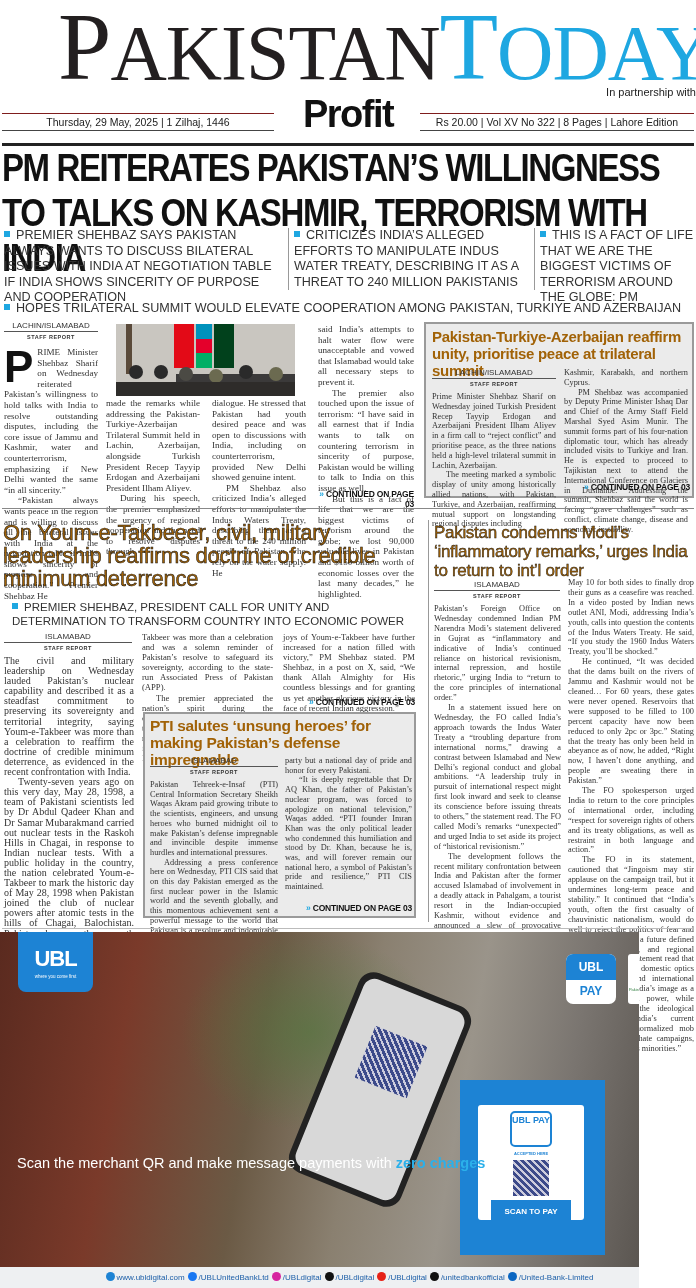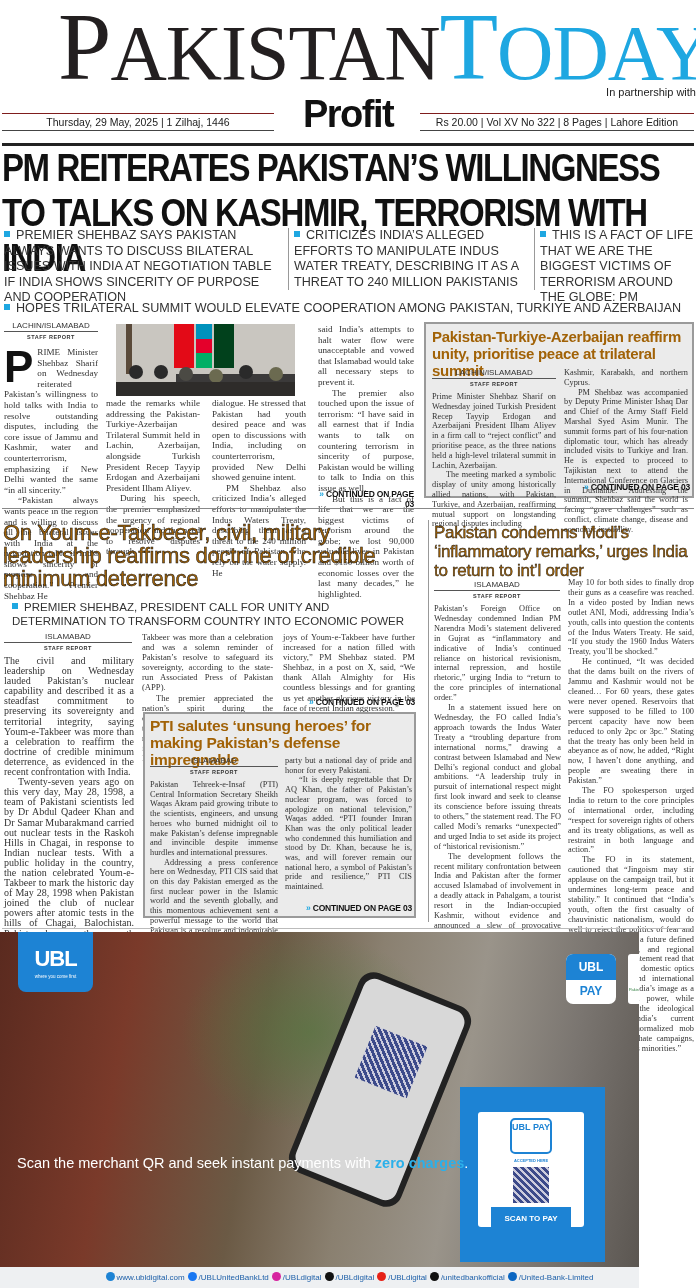--- a/index.html
+++ b/index.html
@@ -43,21 +43,21 @@
 .pay{position:absolute;left:566px;top:22px;width:50px;height:50px;background:#fff;border-radius:7px;overflow:hidden;text-align:center;font-family:"Liberation Sans",sans-serif}
 .pay .top{background:#1d83d4;color:#fff;height:26px;font-size:12px;font-weight:bold;line-height:26px}
 .pay .bot{color:#1d83d4;font-weight:bold;font-size:12px;line-height:22px}
 .raast{position:absolute;left:628px;top:22px;width:50px;height:50px;background:#fff;border-radius:3px;text-align:center;font-family:"Liberation Sans",sans-serif}
 .raast .b{width:18px;height:16px;background:#2a7a3a;margin:6px auto 1px}
 .raast .r{color:#c0272d;font-size:9px;font-weight:bold}
 .raast .s{color:#2a7a3a;font-size:4px}
 .phone{position:absolute;left:320px;top:50px;width:120px;height:215px;background:#222;border-radius:16px;transform:rotate(22deg);transform-origin:center}
 .phone .scr{position:absolute;left:6px;top:6px;right:6px;bottom:6px;background:#d8d8d8;border-radius:12px}
 .phone .qr{position:absolute;left:26px;top:44px;width:56px;height:56px;background:repeating-linear-gradient(45deg,#3c4a8a 0 3px,#ccd 3px 5px)}
-.stand{position:absolute;left:460px;top:155px;width:145px;height:175px;background:#1d83d4}
+.stand{position:absolute;left:460px;top:148px;width:145px;height:175px;background:#1d83d4}
 .stand .card{position:absolute;left:18px;top:25px;width:106px;height:115px;background:#fff;border-radius:3px;text-align:center;font-family:"Liberation Sans",sans-serif}
 .stand .mini{width:42px;height:36px;margin:6px auto 0;border:2px solid #1d83d4;border-radius:5px;font-size:9px;color:#1d83d4;font-weight:bold;line-height:15px}
 .stand .acc{font-size:4px;color:#1d83d4;margin-top:4px;font-weight:bold}
 .stand .qr2{width:36px;height:36px;margin:4px auto;background:repeating-linear-gradient(45deg,#3c4a8a 0 3px,#ccd 3px 5px)}
 .stand .stp{width:80px;height:24px;margin:4px auto 0;background:#1d83d4;color:#fff;font-size:8px;font-weight:bold;line-height:24px}
 .adhead{position:absolute;left:16px;top:148px;font-family:"Liberation Sans",sans-serif;font-weight:bold;color:#fff;font-size:34px;line-height:34px;letter-spacing:-.5px}
 .adsub{position:absolute;left:17px;top:222px;font-family:"Liberation Sans",sans-serif;color:#fff;font-size:14.5px;line-height:18px}
 .adsub .z{color:#2bb0ea;font-weight:bold}
 .adfoot{position:absolute;left:0;top:335px;width:696px;height:21px;background:#eef0f2;font-family:"Liberation Sans",sans-serif;font-size:8px;color:#1d5fa8;text-align:center;line-height:21px;white-space:nowrap}
 .adfoot .ic{display:inline-block;width:9px;height:9px;border-radius:50%;vertical-align:-1px;margin:0 2px 0 3px}
@@ -231,15 +231,15 @@
       </div>
   </div>
   <div class="stand">
     <div class="card">
       <div class="mini">UBL PAY</div>
       <div class="acc">ACCEPTED HERE</div>
       <div class="qr2"></div>
       <div class="stp">SCAN TO PAY</div>
     </div>
   </div>
-  <div class="adsub"><span>Scan the merchant QR and seek instant payments with </span><span class="z">zero charges</span><span>.</span></div>
+  <div class="adsub"><span>Scan the merchant QR and make message payments with </span><span class="z">zero charges</span><span>.</span></div>
   <div class="adfoot" id="adfoot"><span><span class="ic" style="background: rgb(29, 131, 212);"></span><span>www.ubldigital.com</span></span><span><span class="ic" style="background: rgb(24, 119, 242);"></span><span>/UBLUnitedBankLtd</span></span><span><span class="ic" style="background: rgb(214, 36, 159);"></span><span>/UBLdigital</span></span><span><span class="ic" style="background: rgb(17, 17, 17);"></span><span>/UBLdigital</span></span><span><span class="ic" style="background: rgb(230, 33, 23);"></span><span>/UBLdigital</span></span><span><span class="ic" style="background: rgb(17, 17, 17);"></span><span>/unitedbankofficial</span></span><span><span class="ic" style="background: rgb(10, 102, 194);"></span><span>/United-Bank-Limited</span></span></div>
 </div>
 
 </body></html>

